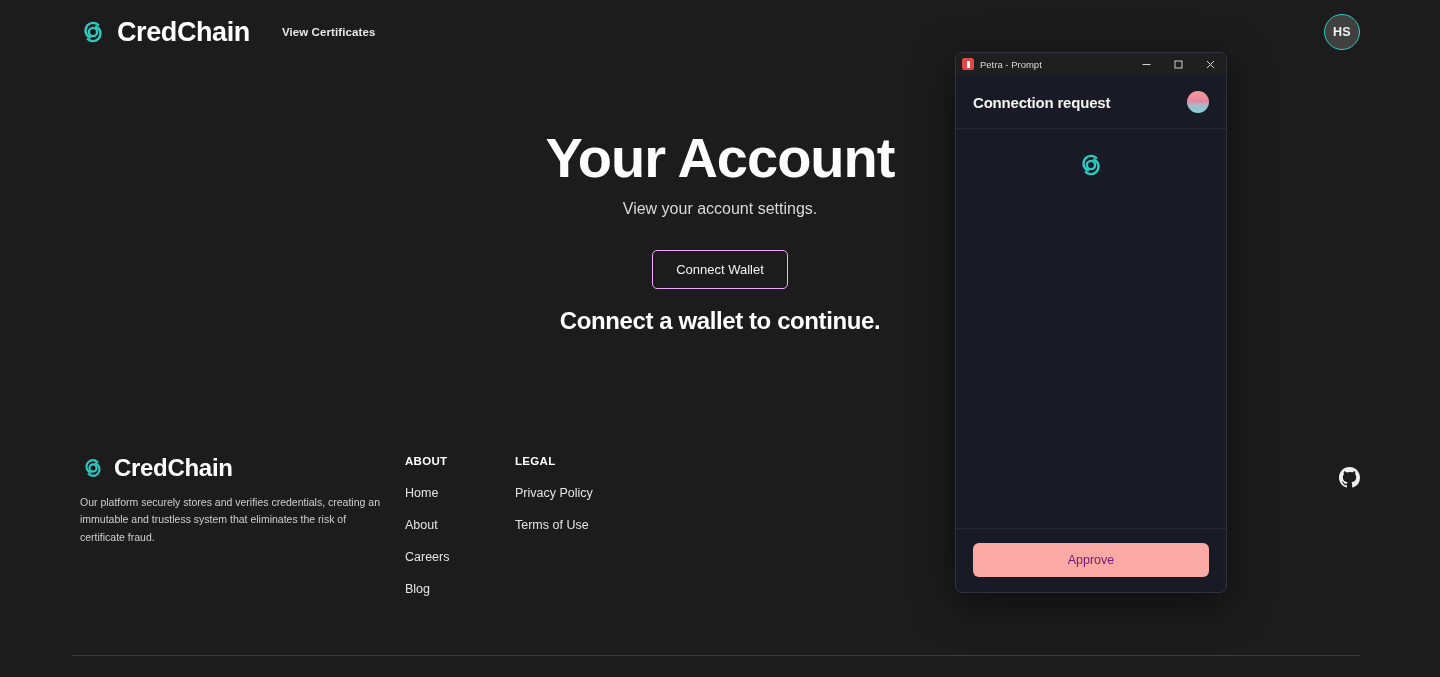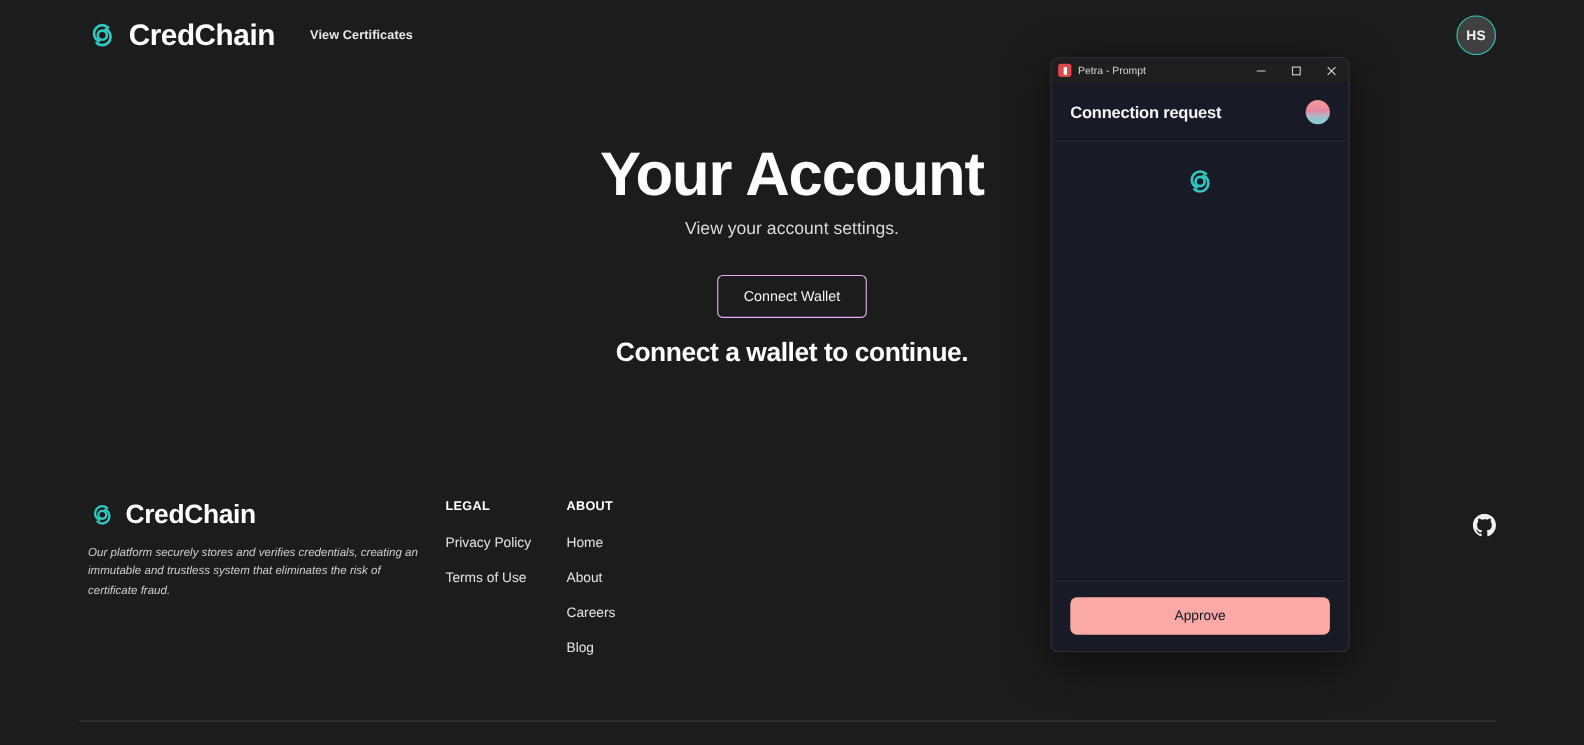--- a/index.html
+++ b/index.html
@@ -144,21 +144,20 @@
     letter-spacing: -0.3px;
     color: #ffffff;
     line-height: 1;
   }
 
   .footer-desc {
     font-size: 10.5px;
     line-height: 1.65;
     color: #cfcfcf;
     max-width: 300px;
-    font-style: italic;
   }
 
   .footer-col { width: 110px; }
 
   .footer-col-title {
     font-size: 11.5px;
     font-weight: 700;
     letter-spacing: 0.3px;
     color: #ffffff;
     margin-bottom: 19px;
@@ -359,21 +358,21 @@
   }
 
   .petra-btn-cancel {
     background: #181b26;
     border: 1px solid #3a3e4a;
     color: #f0f0f2;
   }
 
   .petra-btn-approve {
     background: #fba9a5;
-    color: #0f172a;
+    color: #701a75;
   }
 </style>
 </head>
 <body>
 
 <header class="site-header">
   <div class="brand">
     <svg class="brand-mark" viewBox="0 0 32 32">
       <path d="M21.5 8.5a8.2 8.2 0 0 0-5.5-2.2c-4.4 0-8 3.6-8 8 0 3.3 2 6.1 4.8 7.4" fill="none" stroke="#2ec9c0" stroke-width="2.6" stroke-linecap="round"></path>
       <path d="M10.5 23.5a8.2 8.2 0 0 0 5.5 2.2c4.4 0 8-3.6 8-8 0-3.3-2-6.1-4.8-7.4" fill="none" stroke="#2ec9c0" stroke-width="2.6" stroke-linecap="round"></path>
@@ -407,31 +406,31 @@
           <path d="M21.5 8.5a8.2 8.2 0 0 0-5.5-2.2c-4.4 0-8 3.6-8 8 0 3.3 2 6.1 4.8 7.4" fill="none" stroke="#2ec9c0" stroke-width="2.6" stroke-linecap="round"></path>
           <path d="M10.5 23.5a8.2 8.2 0 0 0 5.5 2.2c4.4 0 8-3.6 8-8 0-3.3-2-6.1-4.8-7.4" fill="none" stroke="#2ec9c0" stroke-width="2.6" stroke-linecap="round"></path>
           <circle cx="16" cy="16" r="4.4" fill="none" stroke="#2ec9c0" stroke-width="2.6"></circle>
         </svg>
         <span class="footer-brand-name">CredChain</span>
       </div>
       <p class="footer-desc">Our platform securely stores and verifies credentials, creating an immutable and trustless system that eliminates the risk of certificate fraud.</p>
     </div>
 
     <nav class="footer-col">
-      <div class="footer-col-title">LEGAL</div>
-      <a class="footer-link">Privacy Policy</a>
-      <a class="footer-link">Terms of Use</a>
-    </nav>
-
-    <nav class="footer-col">
       <div class="footer-col-title">ABOUT</div>
       <a class="footer-link">Home</a>
       <a class="footer-link">About</a>
       <a class="footer-link">Careers</a>
       <a class="footer-link">Blog</a>
+    </nav>
+
+    <nav class="footer-col">
+      <div class="footer-col-title">LEGAL</div>
+      <a class="footer-link">Privacy Policy</a>
+      <a class="footer-link">Terms of Use</a>
     </nav>
 
     <div class="footer-social">
       <svg viewBox="0 0 16 16" width="21" height="21">
         <path fill="#f0f0f0" d="M8 0C3.58 0 0 3.58 0 8c0 3.54 2.29 6.53 5.47 7.59.4.07.55-.17.55-.38 0-.19-.01-.82-.01-1.49-2.01.37-2.53-.49-2.69-.94-.09-.23-.48-.94-.82-1.13-.28-.15-.68-.52-.01-.53.63-.01 1.08.58 1.23.82.72 1.21 1.87.87 2.33.66.07-.52.28-.87.51-1.07-1.78-.2-3.64-.89-3.64-3.95 0-.87.31-1.59.82-2.15-.08-.2-.36-1.02.08-2.12 0 0 .67-.21 2.2.82a7.4 7.4 0 0 1 2-.27c.68 0 1.36.09 2 .27 1.53-1.04 2.2-.82 2.2-.82.44 1.1.16 1.92.08 2.12.51.56.82 1.27.82 2.15 0 3.07-1.87 3.75-3.65 3.95.29.25.54.73.54 1.48 0 1.07-.01 1.93-.01 2.2 0 .21.15.46.55.38A8.01 8.01 0 0 0 16 8c0-4.42-3.58-8-8-8z"></path>
       </svg>
     </div>
 
   </div>
 </footer>

